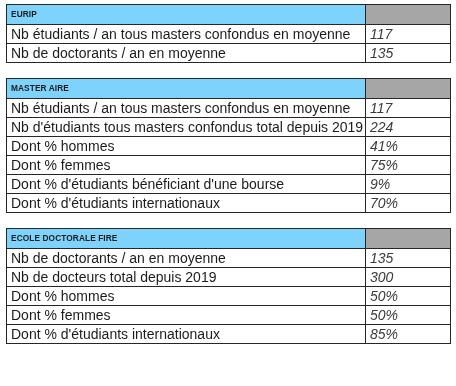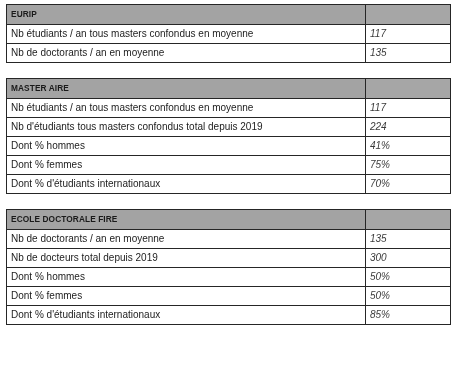--- a/index.html
+++ b/index.html
@@ -37,30 +37,30 @@
   }
   col.label-col { width: 359px; }
   col.value-col { width: 85px; }
 
   table.stat-table td,
   table.stat-table th {
     border: 1px solid #262626;
     padding: 0 0 0 4px;
     height: 18px;
     line-height: 18px;
-    font-size: 10px;
+    font-size: 14px;
     color: #1a1a1a;
     text-align: left;
     vertical-align: middle;
     white-space: nowrap;
     overflow: hidden;
     font-weight: normal;
   }
   table.stat-table thead th {
-    background: #a3a3a3;
+    background: #7dd3fc;
     font-weight: bold;
     height: 19px;
     line-height: 19px;
     font-size: 8.3px;
     letter-spacing: 0.1px;
   }
   table.stat-table thead th.header-value {
     background: #a6a6a6;
   }
   table.stat-table tbody td.value-cell {
@@ -120,20 +120,24 @@
           </tr>
           <tr>
             <td class="label-cell">Dont % hommes</td>
             <td class="value-cell">41%</td>
           </tr>
           <tr>
             <td class="label-cell">Dont % femmes</td>
             <td class="value-cell">75%</td>
           </tr>
           <tr>
+            <td class="label-cell">Dont % d'étudiants bénéficiant d'une bourse</td>
+            <td class="value-cell">9%</td>
+          </tr>
+          <tr>
             <td class="label-cell">Dont % d'étudiants internationaux</td>
             <td class="value-cell">70%</td>
           </tr>
         </tbody>
       </table>
       <table class="stat-table">
         <colgroup>
           <col class="label-col">
           <col class="value-col">
         </colgroup>

